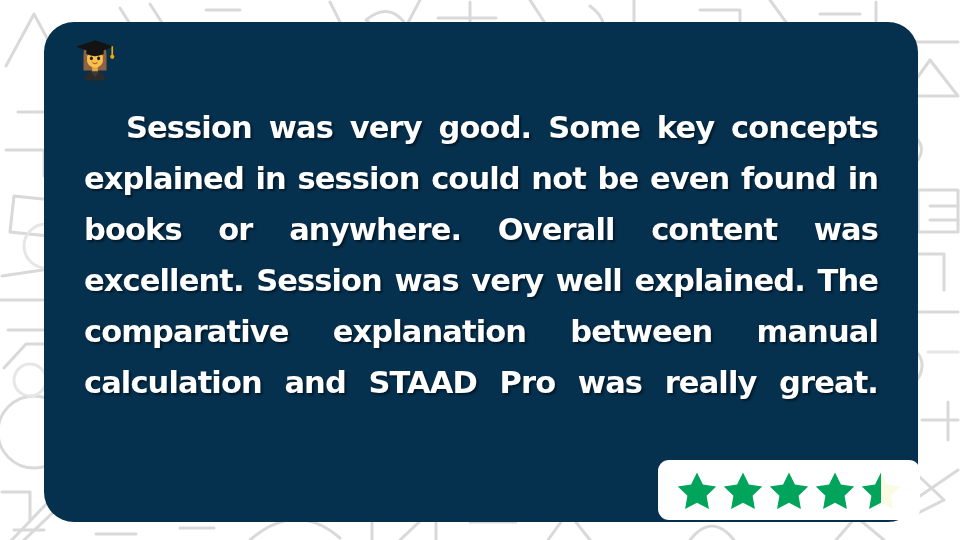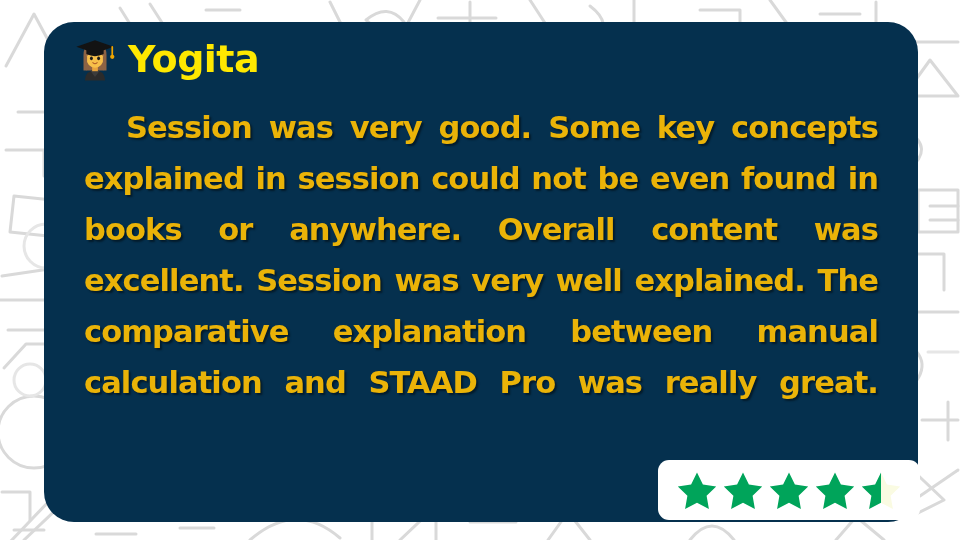--- a/index.html
+++ b/index.html
@@ -67,21 +67,21 @@
   
   #review-text {
     position: absolute;
     left: 40px;
     top: 80px;
     width: 794px;
     font-family: "DejaVu Sans", sans-serif;
     font-size: 30.5px;
     font-weight: 700;
     line-height: 51px;
-    color: #eab308;
+    color: #ffffff;
     text-align: justify;
     text-indent: 42px;
     letter-spacing: -0.9px;
     word-spacing: -0.5px;
     text-shadow: 2px 2px 2px rgba(0,0,0,0.45);
     -webkit-hyphens: none;
     hyphens: none;
   }
   
   #review-text::after {
@@ -207,21 +207,20 @@
       <ellipse cx="37" cy="31" rx="2" ry="2.6" fill="#1A1A1A"></ellipse>
 
       <path d="M29 37 q3 3 6 0" stroke="#B4632A" stroke-width="1.6" fill="none" stroke-linecap="round"></path>
 
       <path d="M32 6 L58 15 L32 24 L6 15 Z" fill="#131313"></path>
       <path d="M20 19 v6 q12 6 24 0 v-6 l-12 4 z" fill="#131313"></path>
 
       <path d="M56 15 v12" stroke="#F0A500" stroke-width="2.4" fill="none" stroke-linecap="round"></path>
       <circle cx="56" cy="29" r="3" fill="#F0A500"></circle>
     </svg>
-    <div id="reviewer-name">Yogita</div>
   </div>
 
   <div id="review-text">Session was very good. Some key concepts explained in session could not be even found in books or anywhere. Overall content was excellent. Session was very well explained. The comparative explanation between manual calculation and STAAD Pro was really great.</div>
 
 </div>
 
 <div id="rating-badge">
   <svg id="star-rating" viewBox="0 0 224 42" xmlns="http://www.w3.org/2000/svg" aria-hidden="true">
     <defs>
       <symbol id="star-shape" viewBox="0 0 40 38">

